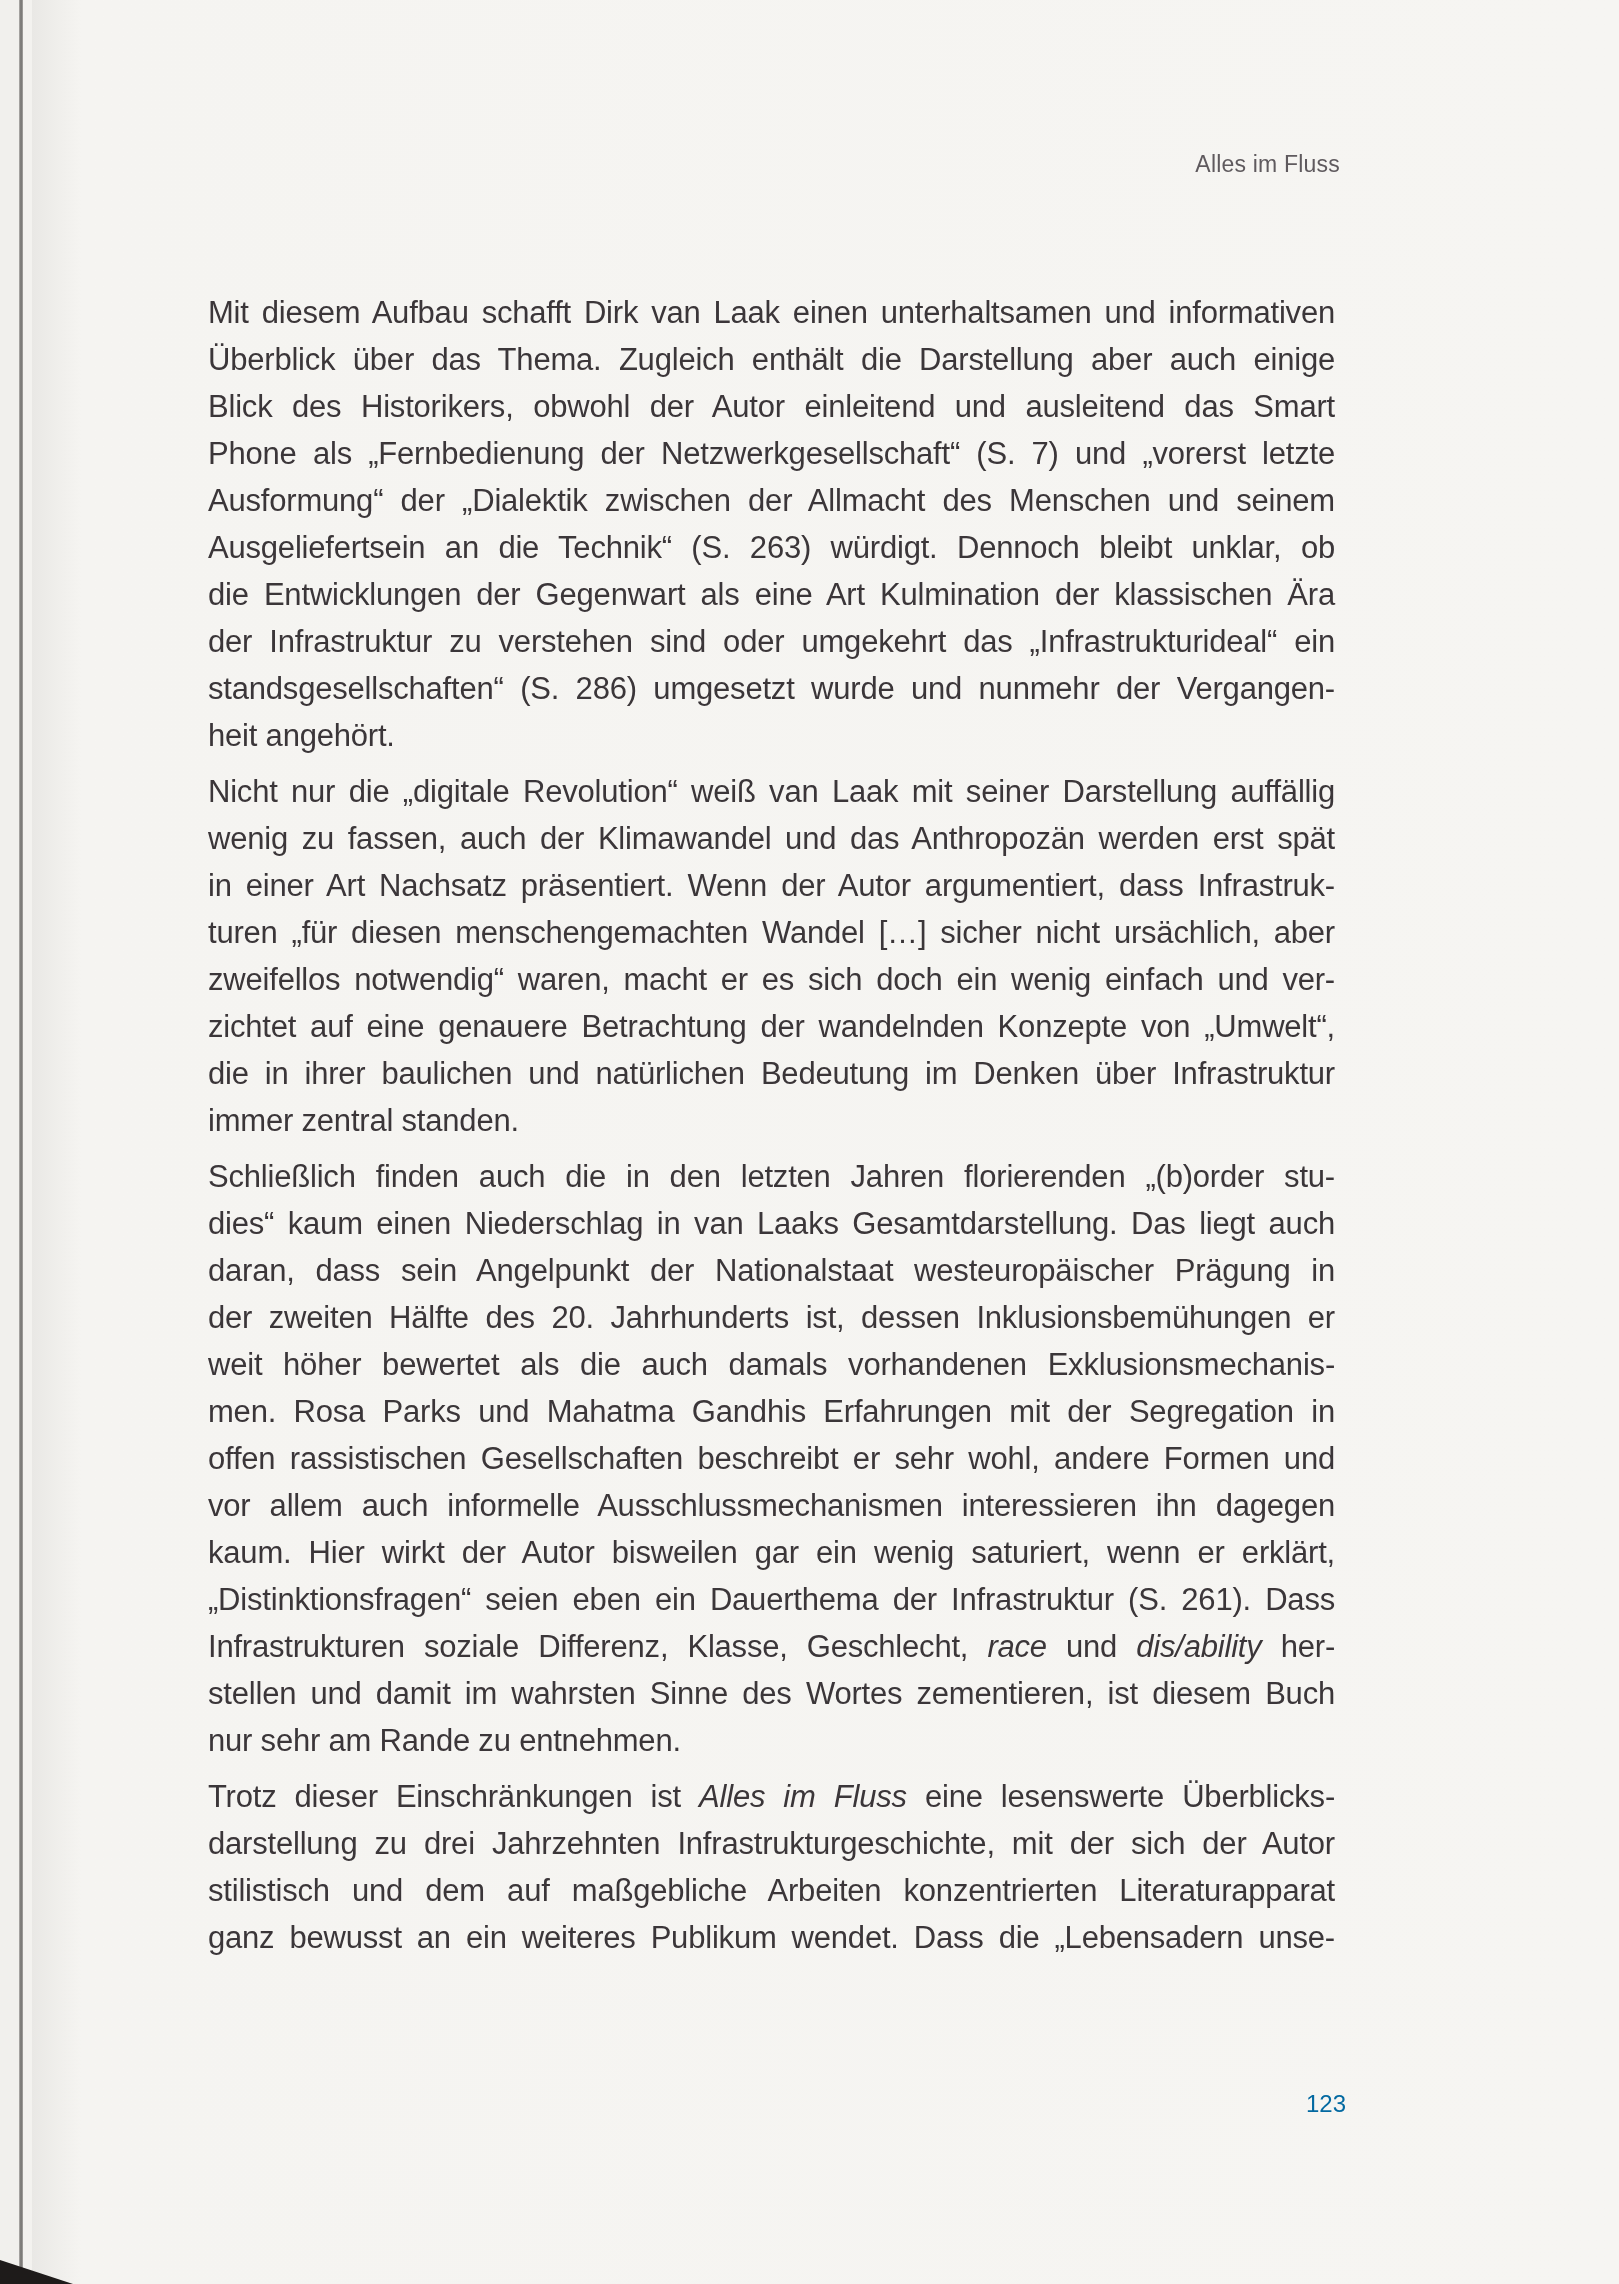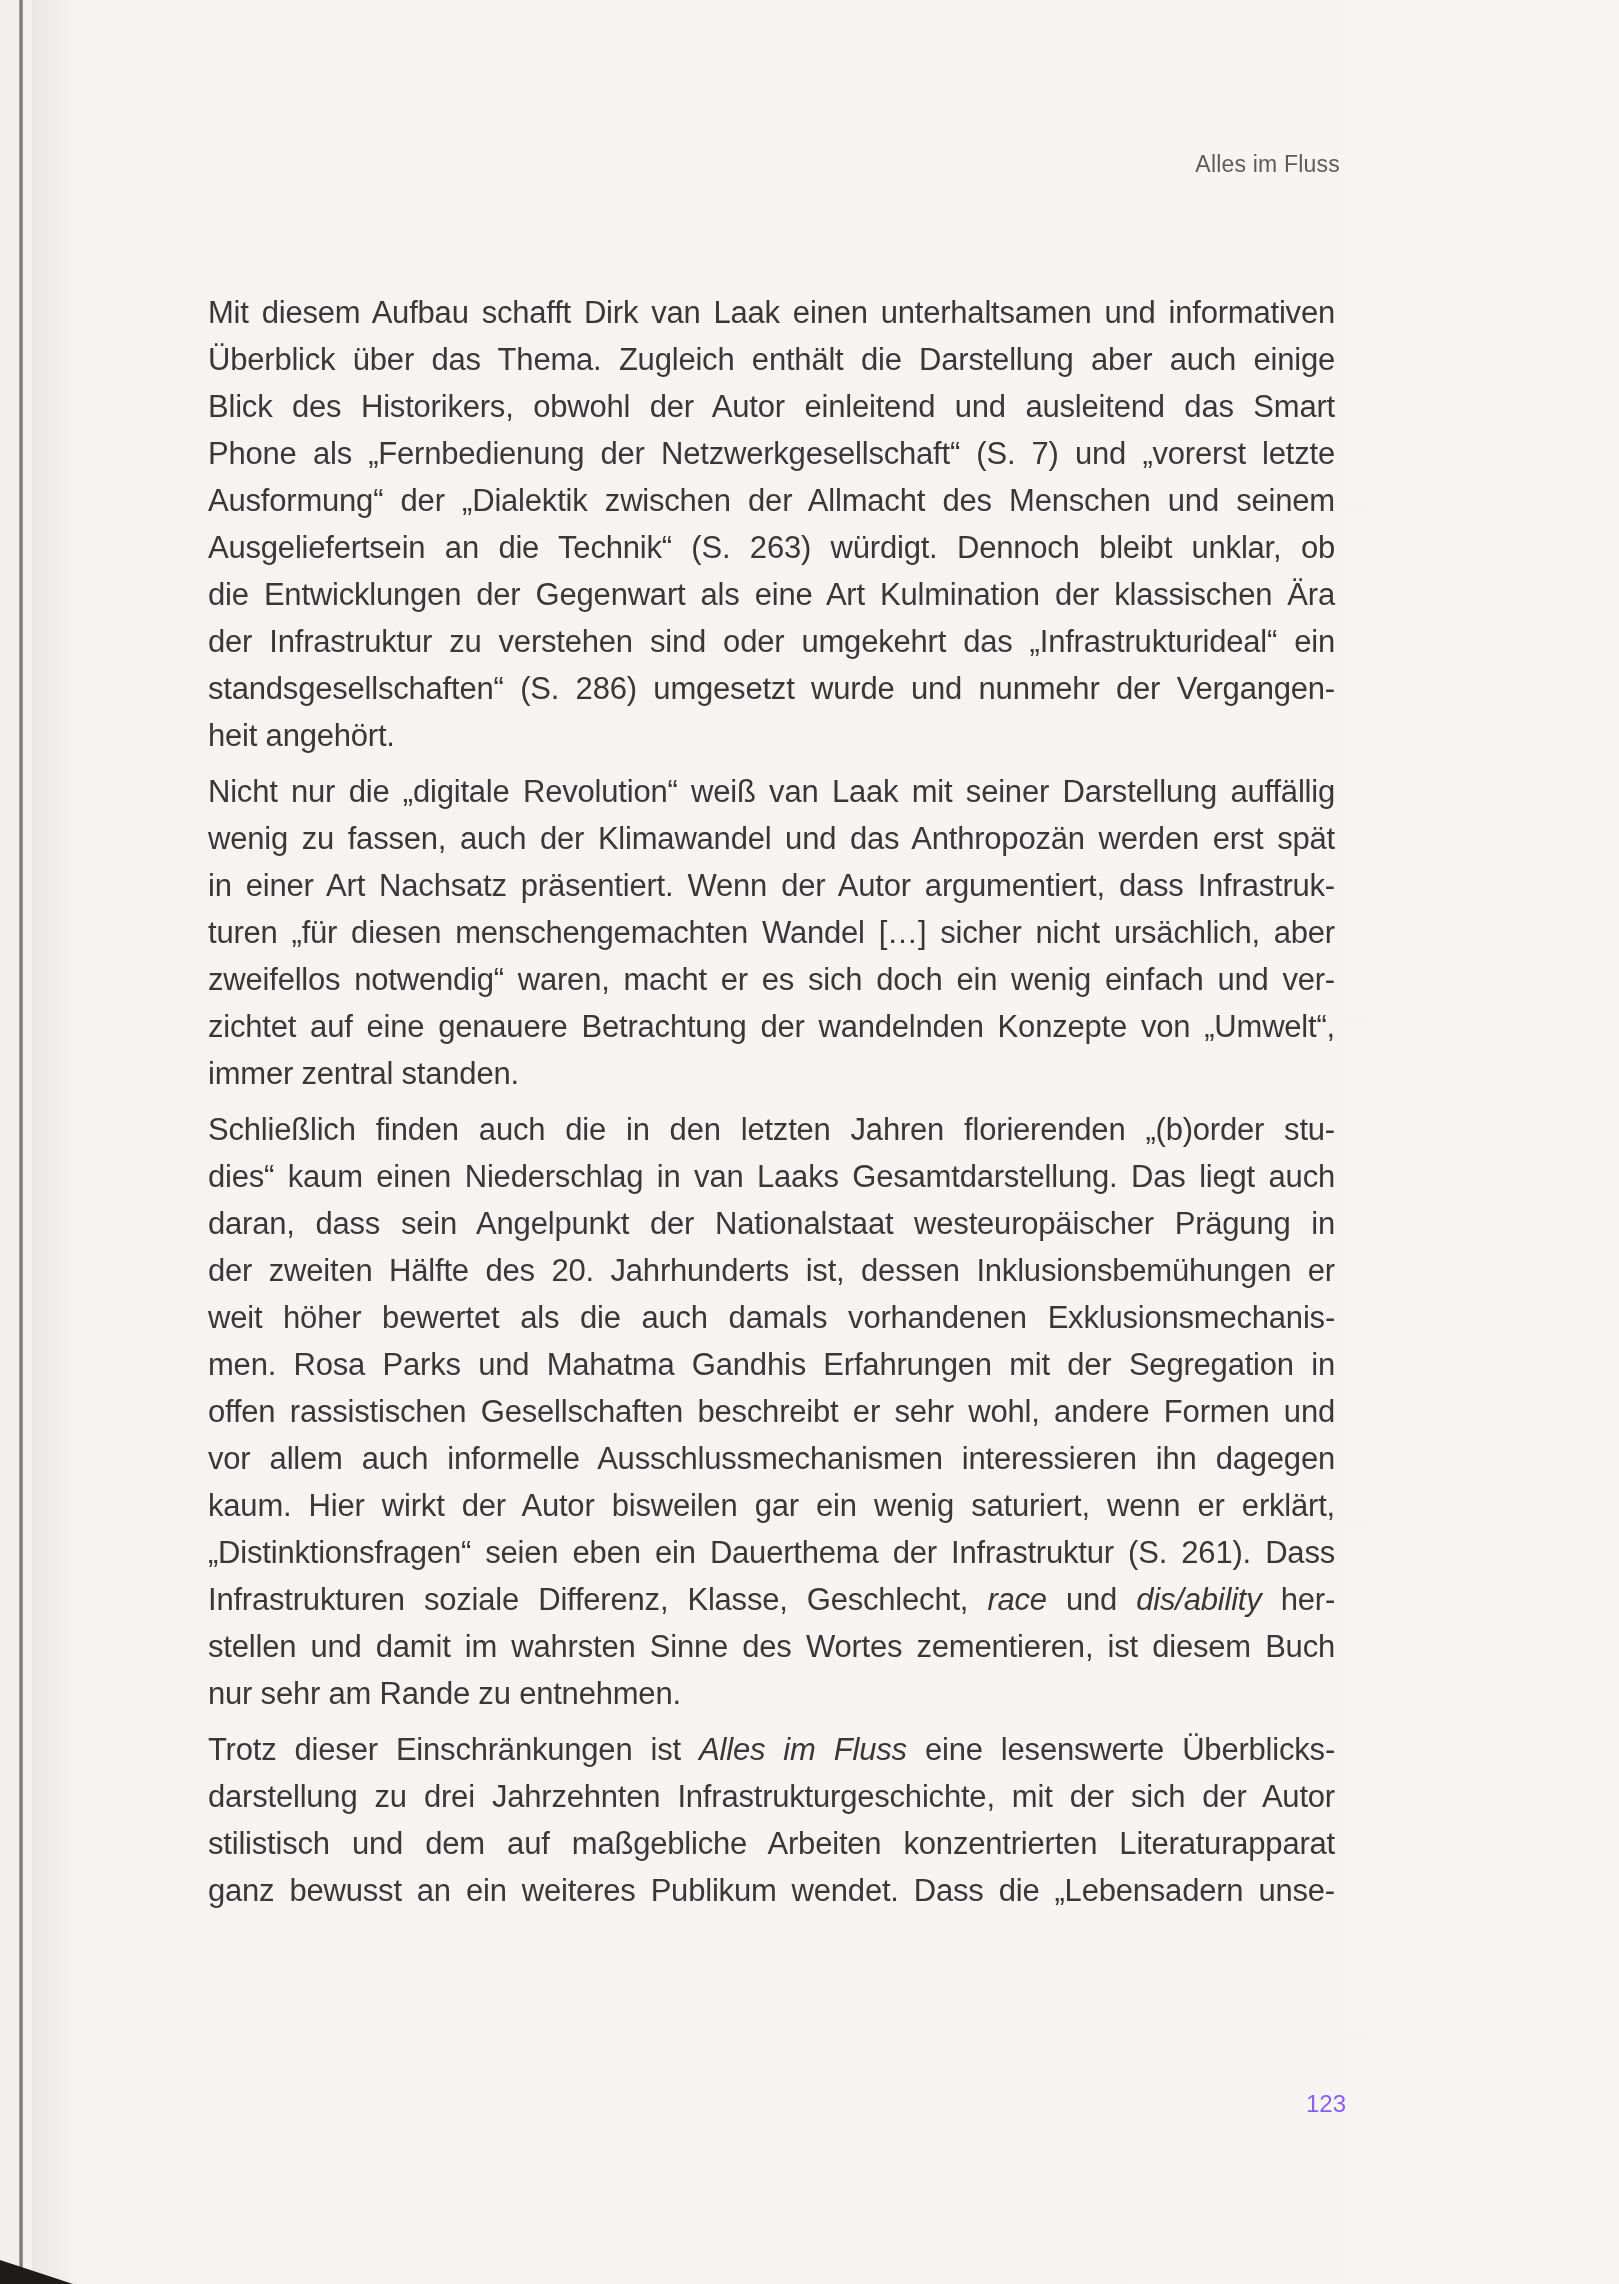--- a/index.html
+++ b/index.html
@@ -37,21 +37,21 @@
     font-size: 31px; line-height: 47px;
     text-align: justify; color: #3b3639;
     letter-spacing: -0.2px;
   }
   .para { margin: 9px; text-align: justify; }
   .line { display: block; text-align: justify; text-align-last: justify; white-space: nowrap; }
   .line.last { text-align-last: left; }
   .line i { font-style: italic; }
   .folio {
     position: absolute; left: 1306px; top: 2090px;
-    font-size: 24px; color: #8b5cf6;
+    font-size: 24px; color: #0369a1;
   }
 </style>
 </head>
 <body>
 
 <div class="left-strip"></div>
 <div class="spine-line"></div>
 <div class="page"></div>
 <div class="corner"></div>
 
@@ -72,20 +72,21 @@
     <span class="line last">heit angehört.</span>
   </p>
 
   <p class="para">
     <span class="line">Nicht nur die „digitale Revolution“ weiß van Laak mit seiner Darstellung auffällig</span>
     <span class="line">wenig zu fassen, auch der Klimawandel und das Anthropozän werden erst spät</span>
     <span class="line">in einer Art Nachsatz präsentiert. Wenn der Autor argumentiert, dass Infrastruk-</span>
     <span class="line">turen „für diesen menschengemachten Wandel […] sicher nicht ursächlich, aber</span>
     <span class="line">zweifellos notwendig“ waren, macht er es sich doch ein wenig einfach und ver-</span>
     <span class="line">zichtet auf eine genauere Betrachtung der wandelnden Konzepte von „Umwelt“,</span>
+    <span class="line">die in ihrer baulichen und natürlichen Bedeutung im Denken über Infrastruktur</span>
     <span class="line last">immer zentral standen.</span>
   </p>
 
   <p class="para">
     <span class="line">Schließlich finden auch die in den letzten Jahren florierenden „(b)order stu-</span>
     <span class="line">dies“ kaum einen Niederschlag in van Laaks Gesamtdarstellung. Das liegt auch</span>
     <span class="line">daran, dass sein Angelpunkt der Nationalstaat westeuropäischer Prägung in</span>
     <span class="line">der zweiten Hälfte des 20. Jahrhunderts ist, dessen Inklusionsbemühungen er</span>
     <span class="line">weit höher bewertet als die auch damals vorhandenen Exklusionsmechanis-</span>
     <span class="line">men. Rosa Parks und Mahatma Gandhis Erfahrungen mit der Segregation in</span>

